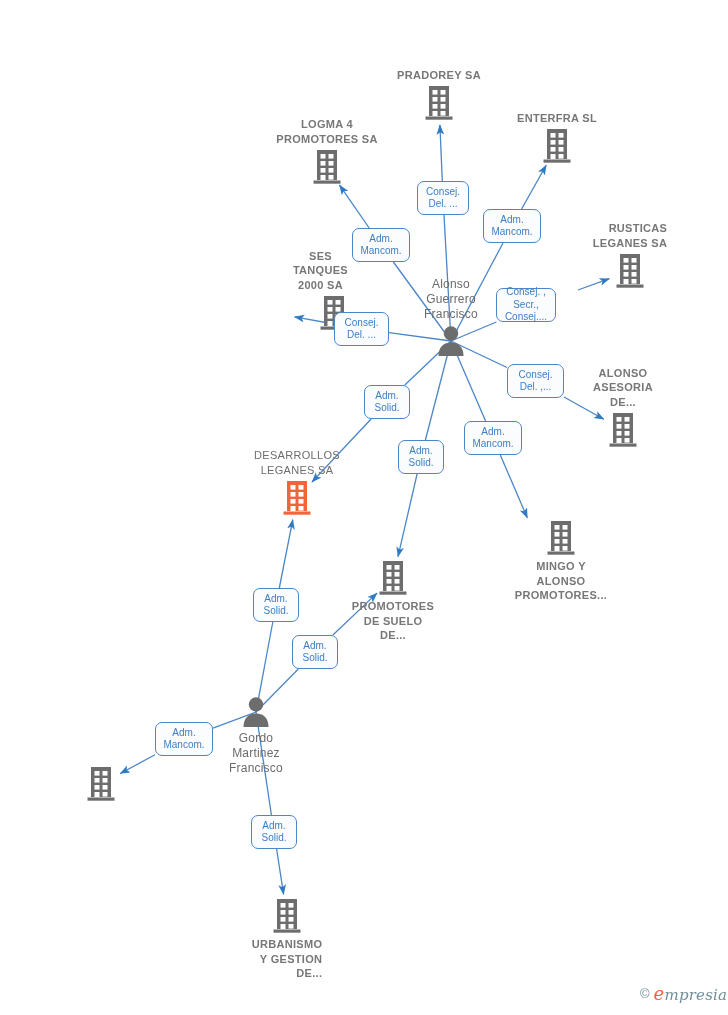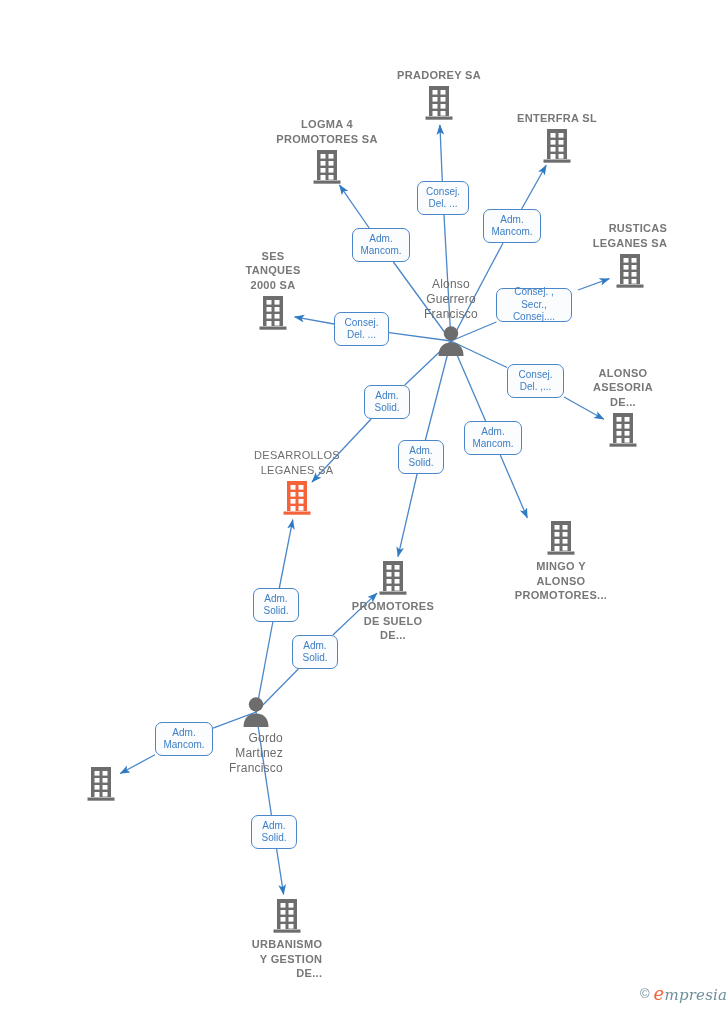--- a/index.html
+++ b/index.html
@@ -199,21 +199,21 @@
             <rect x="15.5" y="12" width="5" height="4.6" fill="#ffffff"></rect>
             <rect x="7.5" y="19" width="5" height="4.6" fill="#ffffff"></rect>
             <rect x="15.5" y="19" width="5" height="4.6" fill="#ffffff"></rect>
             <rect x="7.5" y="26" width="5" height="5" fill="#ffffff"></rect>
             <rect x="15.5" y="26" width="5" height="4.6" fill="#ffffff"></rect>
             <rect x="0.5" y="31.5" width="27" height="3.2" fill="#6d6d6d"></rect>
           </svg></div>
         <div class="node-label company label-above">RUSTICAS
 LEGANES SA</div>
       </div>
-      <div class="node" style="left: 273px; top: 248.5px;">
+      <div class="node" style="left: 273px; top: 248.5px; align-items: flex-end;">
         <div class="icon-wrap"><svg width="28" height="36" viewBox="0 0 28 36">
             <rect x="4" y="1" width="20" height="30" fill="#6d6d6d"></rect>
             <rect x="7.5" y="5" width="5" height="4.6" fill="#ffffff"></rect>
             <rect x="15.5" y="5" width="5" height="4.6" fill="#ffffff"></rect>
             <rect x="7.5" y="12" width="5" height="4.6" fill="#ffffff"></rect>
             <rect x="15.5" y="12" width="5" height="4.6" fill="#ffffff"></rect>
             <rect x="7.5" y="19" width="5" height="4.6" fill="#ffffff"></rect>
             <rect x="15.5" y="19" width="5" height="4.6" fill="#ffffff"></rect>
             <rect x="7.5" y="26" width="5" height="5" fill="#ffffff"></rect>
             <rect x="15.5" y="26" width="5" height="4.6" fill="#ffffff"></rect>
@@ -323,38 +323,38 @@
       </div>
       <div class="node" style="left: 451px; top: 277px;">
         <div class="icon-wrap"><svg width="30" height="32" viewBox="0 0 30 32">
             <circle cx="15" cy="8.5" r="7.2" fill="#6d6d6d"></circle>
             <path d="M2.5 31 C2.5 21.5 8 17.5 15 17.5 C22 17.5 27.5 21.5 27.5 31 Z" fill="#6d6d6d"></path>
           </svg></div>
         <div class="node-label person label-above">Alonso
 Guerrero
 Francisco</div>
       </div>
-      <div class="node" style="left: 256px; top: 696px; text-align: right;">
+      <div class="node" style="left: 256px; top: 696px;">
         <div class="icon-wrap"><svg width="30" height="32" viewBox="0 0 30 32">
             <circle cx="15" cy="8.5" r="7.2" fill="#6d6d6d"></circle>
             <path d="M2.5 31 C2.5 21.5 8 17.5 15 17.5 C22 17.5 27.5 21.5 27.5 31 Z" fill="#6d6d6d"></path>
           </svg></div>
         <div class="node-label person label-below">Gordo
 Martinez
 Francisco</div>
       </div>
     </div>
   <div id="box-layer">
       <div class="edge-box" style="left: 417px; top: 181px; width: 52px; height: 34px;">Consej.
 Del. ...</div>
       <div class="edge-box" style="left: 352px; top: 228px; width: 58px; height: 34px;">Adm.
 Mancom.</div>
       <div class="edge-box" style="left: 483px; top: 209px; width: 58px; height: 34px;">Adm.
 Mancom.</div>
-      <div class="edge-box" style="left: 496px; top: 288px; width: 76px; height: 34px;">Consej. ,
+      <div class="edge-box" style="left: 496px; top: 288px; width: 60px; height: 34px;">Consej. ,
 Secr., Consej....</div>
       <div class="edge-box" style="left: 334px; top: 312px; width: 55px; height: 34px;">Consej.
 Del. ...</div>
       <div class="edge-box" style="left: 507px; top: 364px; width: 57px; height: 34px;">Consej.
 Del. ,...</div>
       <div class="edge-box" style="left: 364px; top: 385px; width: 46px; height: 34px;">Adm.
 Solid.</div>
       <div class="edge-box" style="left: 398px; top: 440px; width: 46px; height: 34px;">Adm.
 Solid.</div>
       <div class="edge-box" style="left: 464px; top: 421px; width: 58px; height: 34px;">Adm.

